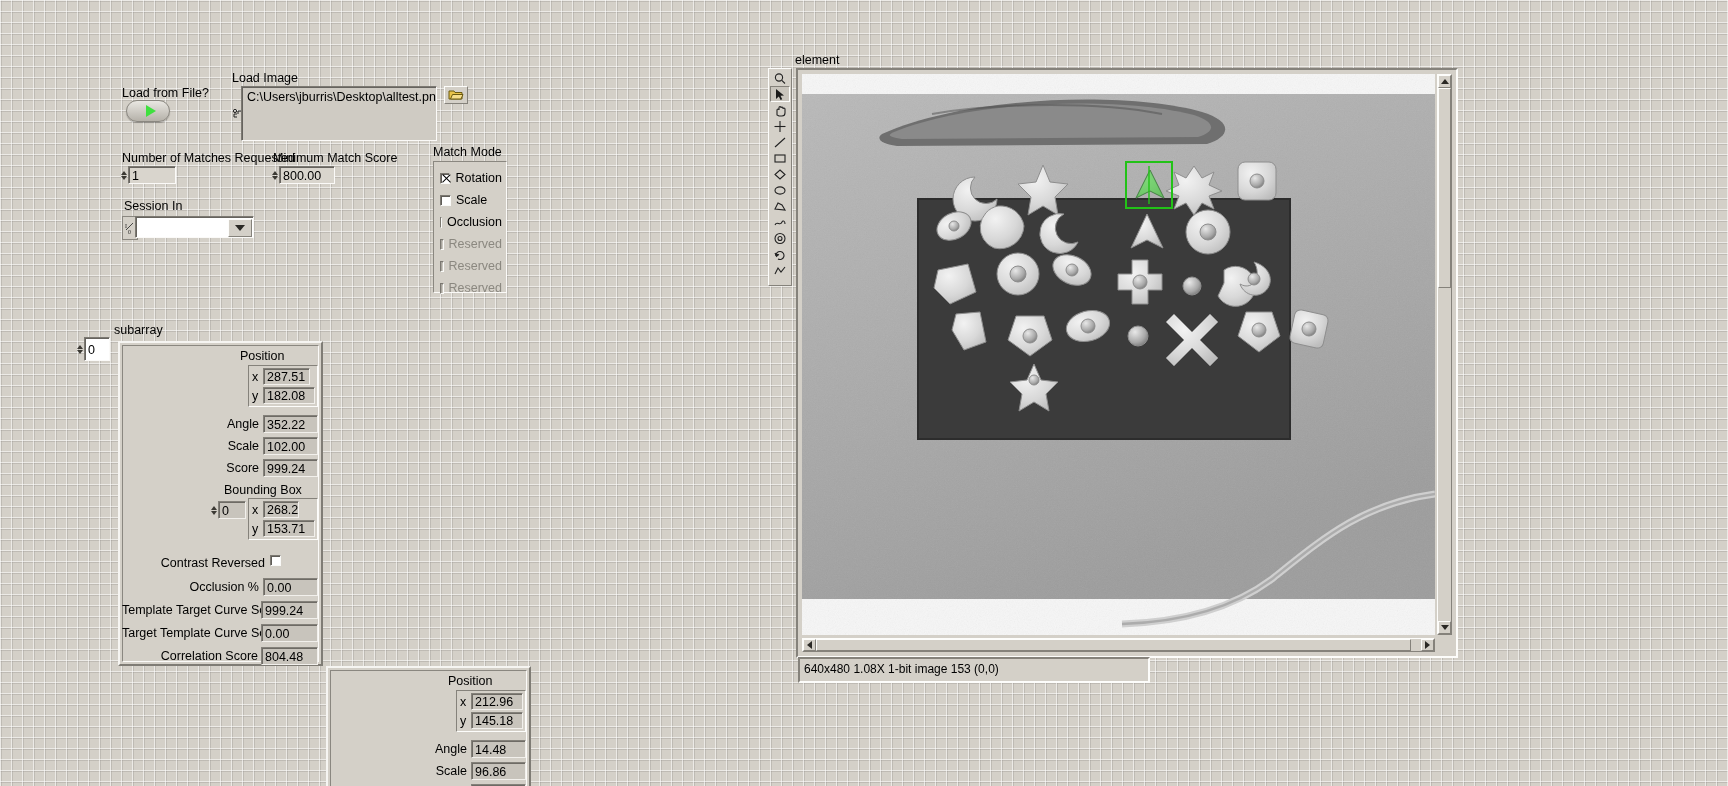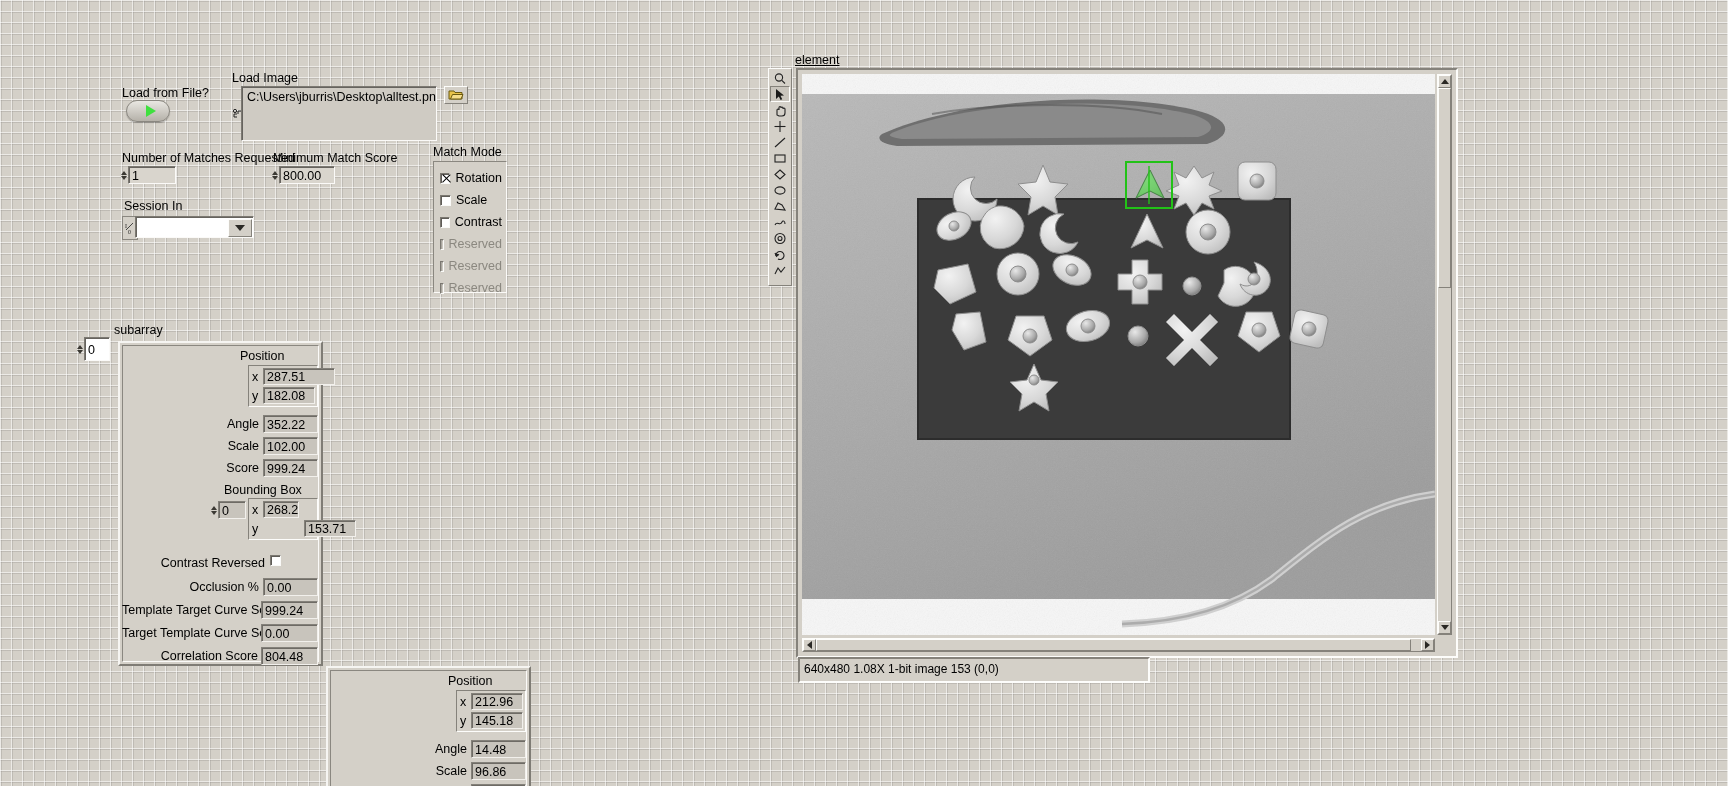--- a/index.html
+++ b/index.html
@@ -176,21 +176,21 @@
       <div style="display: flex; align-items: center; gap: 5px; height: 22px;">
         <span class="cb on"></span>
         <span class="lbl">Rotation</span>
       </div>
       <div style="display: flex; align-items: center; gap: 5px; height: 22px;">
         <span class="cb"></span>
         <span class="lbl">Scale</span>
       </div>
       <div style="display: flex; align-items: center; gap: 5px; height: 22px;">
         <span class="cb"></span>
-        <span class="lbl">Contrast</span>
+        <span class="lbl">Occlusion</span>
       </div>
       <div style="display: flex; align-items: center; gap: 5px; height: 22px;">
         <span class="cb dis"></span>
         <span class="lbl dim">Reserved</span>
       </div>
       <div style="display: flex; align-items: center; gap: 5px; height: 22px;">
         <span class="cb dis"></span>
         <span class="lbl dim">Reserved</span>
       </div>
       <div style="display: flex; align-items: center; gap: 5px; height: 22px;">
@@ -208,21 +208,21 @@
     </div>
   <div class="ctrl" style="width:26px;height:24px;line-height:22px;background:#fff;">0</div>
 </div>
 
 <div id="match-panels">
     <div class="abs panel" style="left: 118px; top: 341px; width: 205px; height: 325px;">
       <div class="panel-in"></div>
       <div class="abs lbl" style="left:120px;top:6px;">Position</div>
       <div class="abs sunkbox" style="left:128px;top:22px;width:70px;height:42px;padding:2px;">
         <div class="abs lbl" style="left:3px;top:4px;">x</div>
-        <div class="abs disp" style="left:14px;top:2px;width:72px;height:17px;line-height:15px;">287.51</div>
+        <div class="abs disp" style="left:14px;top:2px;width:47px;height:17px;line-height:15px;">287.51</div>
         <div class="abs lbl" style="left:3px;top:23px;">y</div>
         <div class="abs disp" style="left:14px;top:21px;width:52px;height:17px;line-height:15px;">182.08</div>
       </div>
       <div class="abs rlbl lbl" style="left:0px;top:74px;width:139px;">Angle</div>
       <div class="abs disp" style="left:143px;top:72px;width:55px;height:18px;line-height:16px;">352.22</div>
       <div class="abs rlbl lbl" style="left:0px;top:96px;width:139px;">Scale</div>
       <div class="abs disp" style="left:143px;top:94px;width:55px;height:18px;line-height:16px;">102.00</div>
       <div class="abs rlbl lbl" style="left:0px;top:118px;width:139px;">Score</div>
       <div class="abs disp" style="left:143px;top:116px;width:55px;height:18px;line-height:16px;">999.24</div>
       <div class="abs lbl" style="left:104px;top:140px;">Bounding Box</div>
@@ -230,21 +230,21 @@
         <div class="spin">
           <i class="up"></i>
           <i class="dn"></i>
         </div>
         <div class="disp" style="width:28px;height:18px;line-height:16px;">0</div>
       </div>
       <div class="abs sunkbox" style="left:128px;top:155px;width:70px;height:42px;padding:2px;">
         <div class="abs lbl" style="left:3px;top:4px;">x</div>
         <div class="abs disp" style="left:14px;top:2px;width:36px;height:17px;line-height:15px;">268.22</div>
         <div class="abs lbl" style="left:3px;top:23px;">y</div>
-        <div class="abs disp" style="left:14px;top:21px;width:52px;height:17px;line-height:15px;margin-left:41px;">153.71</div>
+        <div class="abs disp" style="left:14px;top:21px;width:52px;height:17px;line-height:15px;">153.71</div>
       </div>
       <div class="abs rlbl lbl" style="left:0px;top:213px;width:145px;">Contrast Reversed</div>
       <div class="abs" style="left:150px;top:212px;"><span class="cb"></span></div>
       <div class="abs rlbl lbl" style="left:0px;top:237px;width:139px;">Occlusion %</div>
       <div class="abs disp" style="left:143px;top:235px;width:55px;height:18px;line-height:16px;">0.00</div>
       <div class="abs rlbl lbl" style="left:2px;top:260px;width:136px;">Template Target Curve Score</div>
       <div class="abs disp" style="left:141px;top:258px;width:57px;height:18px;line-height:16px;">999.24</div>
       <div class="abs rlbl lbl" style="left:2px;top:283px;width:136px;">Target Template Curve Score</div>
       <div class="abs disp" style="left:141px;top:281px;width:57px;height:18px;line-height:16px;">0.00</div>
       <div class="abs rlbl lbl" style="left:2px;top:306px;width:136px;">Correlation Score</div>
@@ -260,21 +260,21 @@
         <div class="abs disp" style="left:14px;top:21px;width:52px;height:17px;line-height:15px;">145.18</div>
       </div>
       <div class="abs rlbl lbl" style="left:0px;top:74px;width:139px;">Angle</div>
       <div class="abs disp" style="left:143px;top:72px;width:55px;height:18px;line-height:16px;">14.48</div>
       <div class="abs rlbl lbl" style="left:0px;top:96px;width:139px;">Scale</div>
       <div class="abs disp" style="left:143px;top:94px;width:55px;height:18px;line-height:16px;">96.86</div>
       <div class="abs disp" style="left:143px;top:116px;width:55px;height:18px;line-height:16px;">1000.00</div>
     </div>
   </div>
 
-<div class="abs lbl" style="left:795px;top:53px;text-decoration:underline;">element</div>
+<div class="abs lbl" style="left:795px;top:53px;">element</div>
 
 <div class="abs raised" style="left:768px;top:68px;width:24px;height:218px;padding:1px;">
   <div id="tool-list" style="display:flex;flex-direction:column;align-items:center;">
       <div class="toolbtn">
         <svg width="14" height="13" viewBox="0 0 14 13" stroke="#222" fill="none" stroke-width="1.1">
           <circle cx="6" cy="5.5" r="3.6"></circle>
           <line x1="8.8" y1="8.3" x2="12" y2="11.5"></line>
         </svg>
       </div>
       <div class="toolbtn sel">

